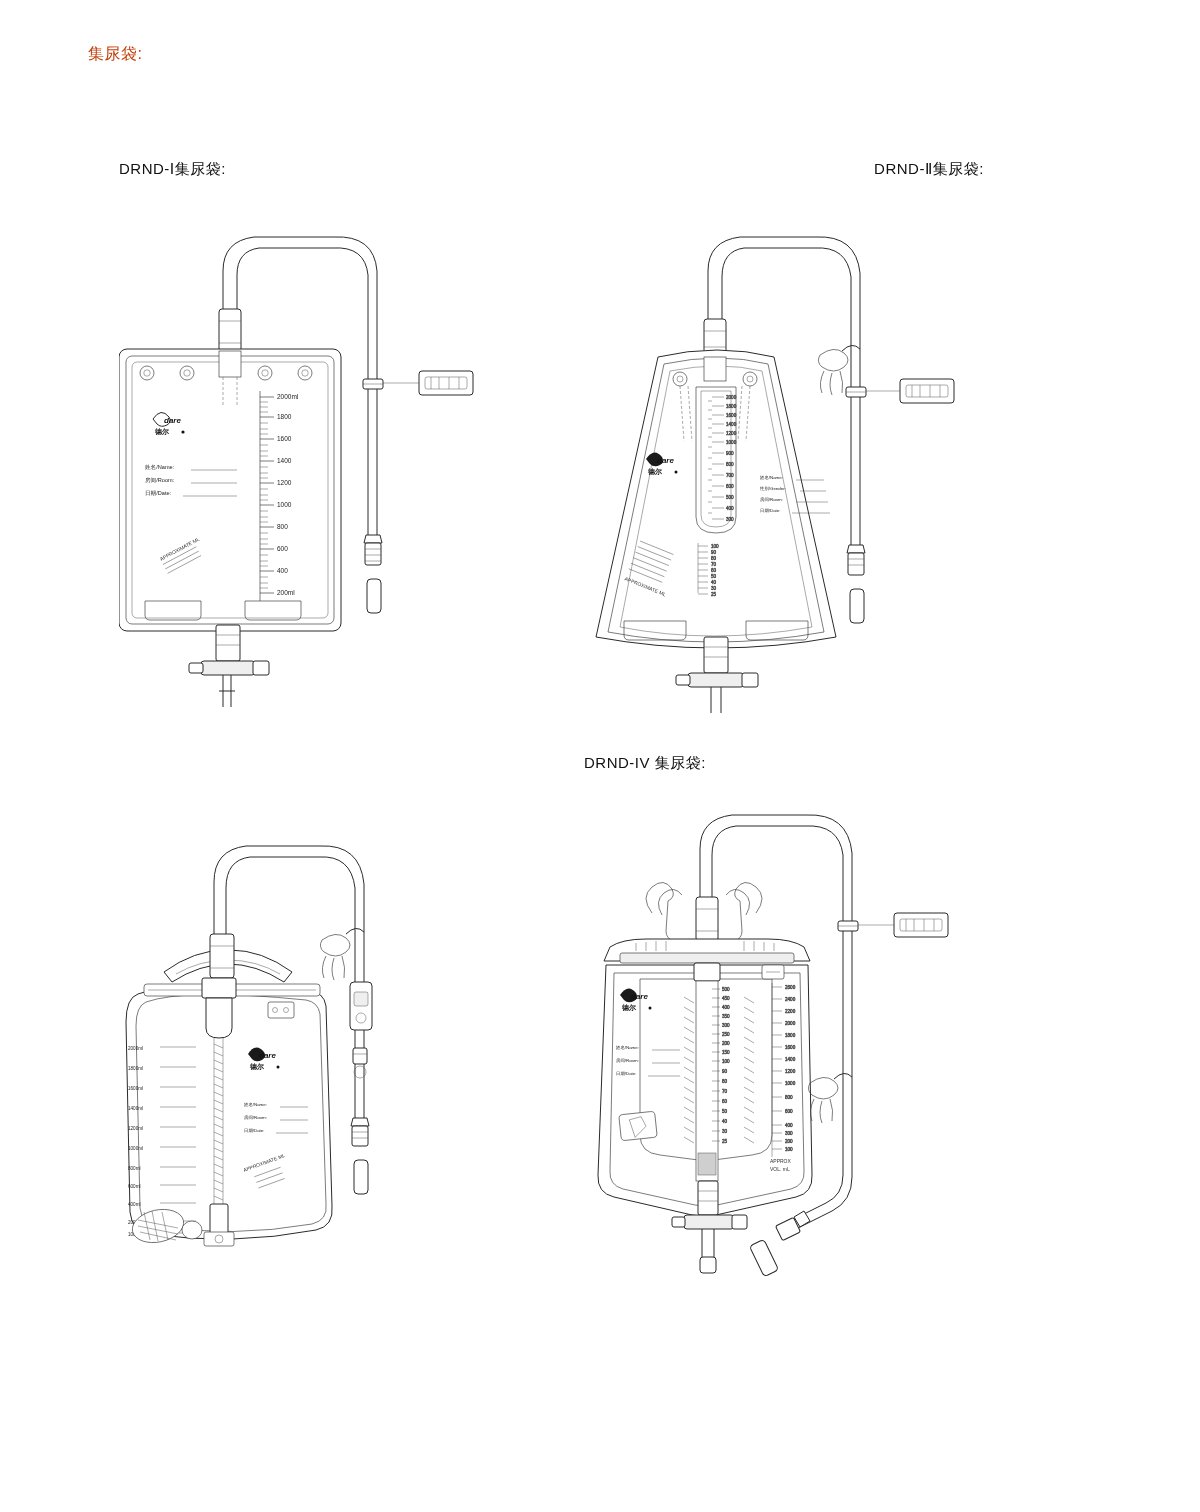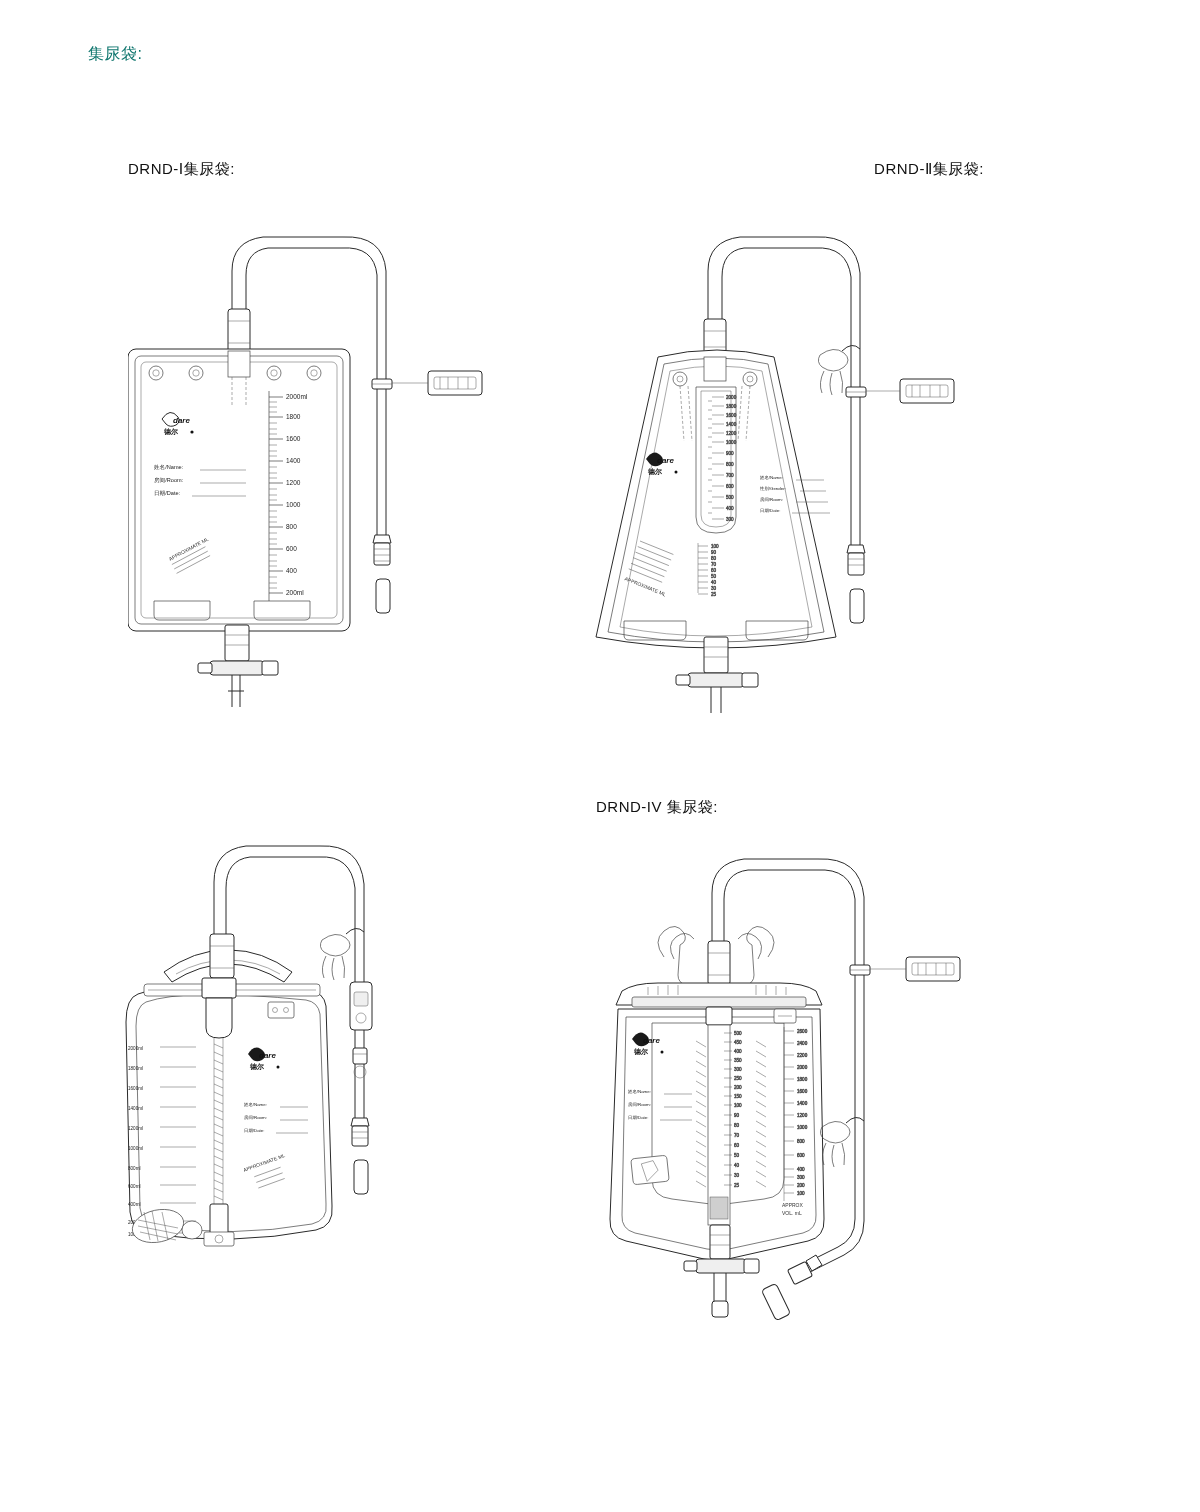--- a/index.html
+++ b/index.html
@@ -14,21 +14,21 @@
     font-family: "Liberation Sans", sans-serif;
     color: #1a1a1a;
     overflow: hidden;
   }
   .page-title {
     position: absolute;
     left: 88px;
     top: 44px;
     font-size: 16px;
     letter-spacing: 0.5px;
-    color: #0f766e;
+    color: #c2410c;
   }
   .panel {
     position: absolute;
   }
   .panel-title {
     font-size: 15px;
     letter-spacing: 0.5px;
     color: #111;
     white-space: nowrap;
   }
@@ -50,21 +50,21 @@
   .tx-brand { font-size: 8px; font-style: italic; font-weight: bold; fill: #111; }
   .tx-brand-cn { font-size: 7px; font-weight: bold; fill: #111; }
   .tx-approx { font-size: 5px; fill: #333; }
   .dash { stroke-dasharray: 3 2; }
 </style>
 </head>
 <body>
 
 <div class="page-title">集尿袋:</div>
 
-<div class="panel" style="left:100px; top:160px;padding-left:28px;">
+<div class="panel" style="left:91px; top:160px;padding-left:28px;">
   <div class="panel-title">DRND-Ⅰ集尿袋:</div>
   <div class="fig" style="margin-top:22px;">
     <svg width="400" height="520" viewBox="0 0 400 520">
 
       <path class="ln" d="M104,150 L104,70 Q104,40 135,36 L215,36 Q255,34 258,70 L258,200"></path>
       <path class="ln" d="M118,150 L118,74 Q118,50 140,47 L214,47 Q246,45 249,74 L249,200"></path>
 
       <rect class="ln fill-w" x="100" y="108" width="22" height="46" rx="3"></rect>
       <line class="ln-hair" x1="100" y1="120" x2="122" y2="120"></line>
       <line class="ln-hair" x1="100" y1="142" x2="122" y2="142"></line>
@@ -524,21 +524,21 @@
         <path class="ln fill-w" d="M261,296 h14 l2,8 h-18 z"></path>
         <rect class="ln fill-w" x="260" y="304" width="16" height="20" rx="2"></rect>
         <line class="ln-hair" x1="260" y1="310" x2="276" y2="310"></line>
         <line class="ln-hair" x1="260" y1="316" x2="276" y2="316"></line>
         <rect class="ln fill-w" x="262" y="338" width="14" height="34" rx="4"></rect>
       </g>
     </svg>
   </div>
 </div>
 
-<div class="panel" style="left:584px; top:798px;margin-left:12px;">
+<div class="panel" style="left:584px; top:754px;">
   <div class="panel-title">DRND-IV 集尿袋:</div>
   <div class="fig" style="margin-top:24px;">
     <svg width="420" height="520" viewBox="0 0 420 520">
 
       <path class="ln" d="M116,106 L116,52 Q116,22 148,18 L222,18 Q264,16 268,56 L268,140"></path>
       <path class="ln" d="M128,106 L128,58 Q128,32 152,29 L221,29 Q255,27 259,58 L259,140"></path>
 
       <g>
         <path class="ln-thin" d="M68,116 q-12,-16 0,-26 q12,-10 20,2 q4,8 -4,12 l-2,30 q0,8 8,10 l10,2"></path>
         <path class="ln-thin" d="M78,118 q-8,-14 2,-22 q10,-8 18,2"></path>

